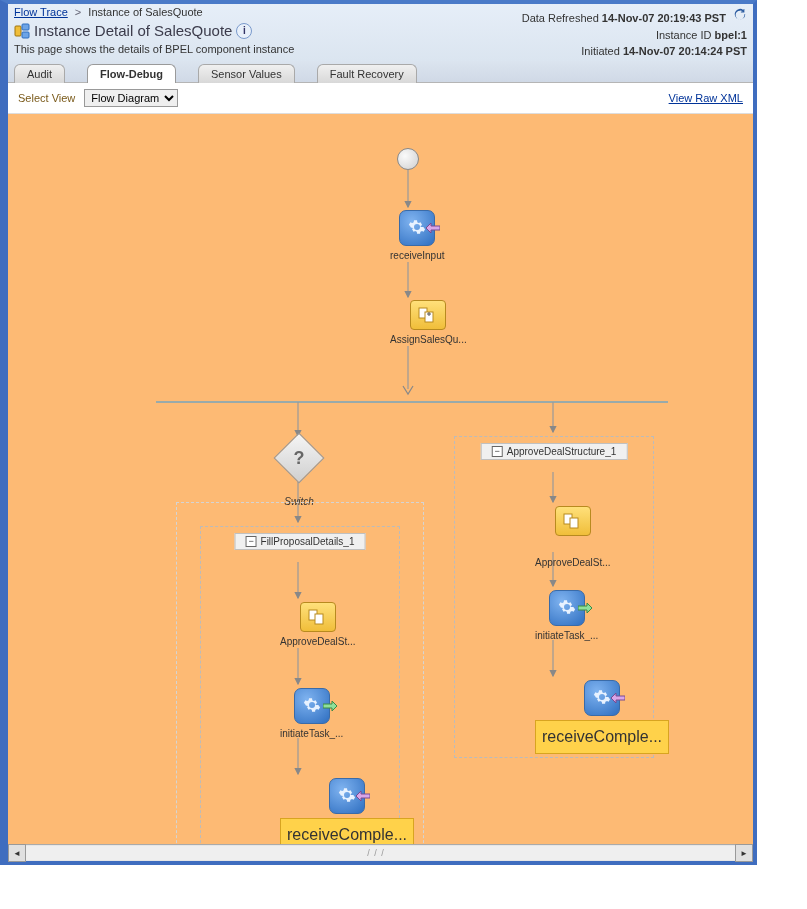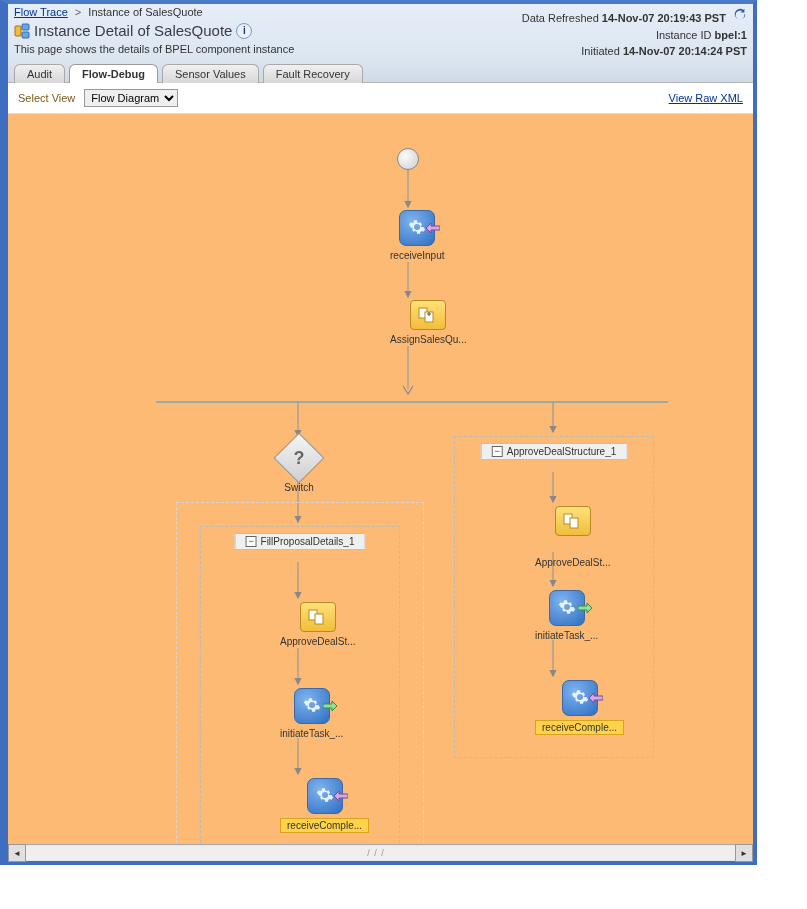--- a/index.html
+++ b/index.html
@@ -44,21 +44,21 @@
 .header-right {
   position: absolute; right: 6px; top: 4px;
   text-align: right; font-size: 11px; color: #333;
   line-height: 1.5;
 }
 .header-right .refresh-icon { color: #2a5aa0; margin-left: 4px; cursor: pointer; }
 .header-right b { font-weight: bold; }
 
 
 .tab-bar {
-  display: flex; gap: 0px;
+  display: flex; gap: 18px;
   border-bottom: 1px solid #b5b5b5;
   background: linear-gradient(to bottom, #dbe4ef 0%, #d0d9e6 100%);
   padding: 2px 6px 0 6px;
 }
 .tab {
   padding: 3px 12px;
   border: 1px solid #a9a9a9;
   border-bottom: none;
   border-radius: 6px 6px 0 0;
   background: linear-gradient(to bottom, #f0f0f0 0%, #d8d8d8 100%);
@@ -144,24 +144,24 @@
   width: 34px; height: 34px;
   transform: rotate(45deg);
   border: 1px solid #999;
   background: linear-gradient(135deg, #f5f5f5, #cfcfcf);
   display: flex; align-items: center; justify-content: center;
 }
 .icon-switch span { transform: rotate(-45deg); color: #666; font-size: 18px; font-weight: bold; }
 
 .highlight-label {
   margin-top: 4px;
-  padding: 1px 6px;
+  padding: 7px 6px;
   background: #ffd24a;
   border: 1px solid #d8a420;
-  font-size: 10px;
+  font-size: 16px;
 }
 
 
 .scope-box {
   position: absolute;
   border: 1px dashed #bbb;
   background: transparent;
 }
 .scope-title {
   position: absolute;
@@ -333,21 +333,21 @@
               <path d="M9 7 L13 7 M11 5 L11 9" stroke="#555"></path>
             </svg>
         </div>
         <div class="node-label">AssignSalesQu...</div>
       </div>
 
       <div class="node" style="left:273px; top:326px;">
         <div class="icon-switch">
             <span>?</span>
           </div>
-        <div class="node-label" style="margin-top:6px;">Switch</div>
+        <div class="node-label" style="margin-top:20px;font-style:italic;">Switch</div>
       </div>
 
       <div class="scope-box" style="left:446px; top:322px; width:198px; height:320px;">
         <div class="scope-title">
           <span class="minus-box">−</span>
           <span>ApproveDealStructure_1</span>
         </div>
       </div>
 
       <div class="scope-box" style="left:192px; top:412px; width:198px; height:340px;">

